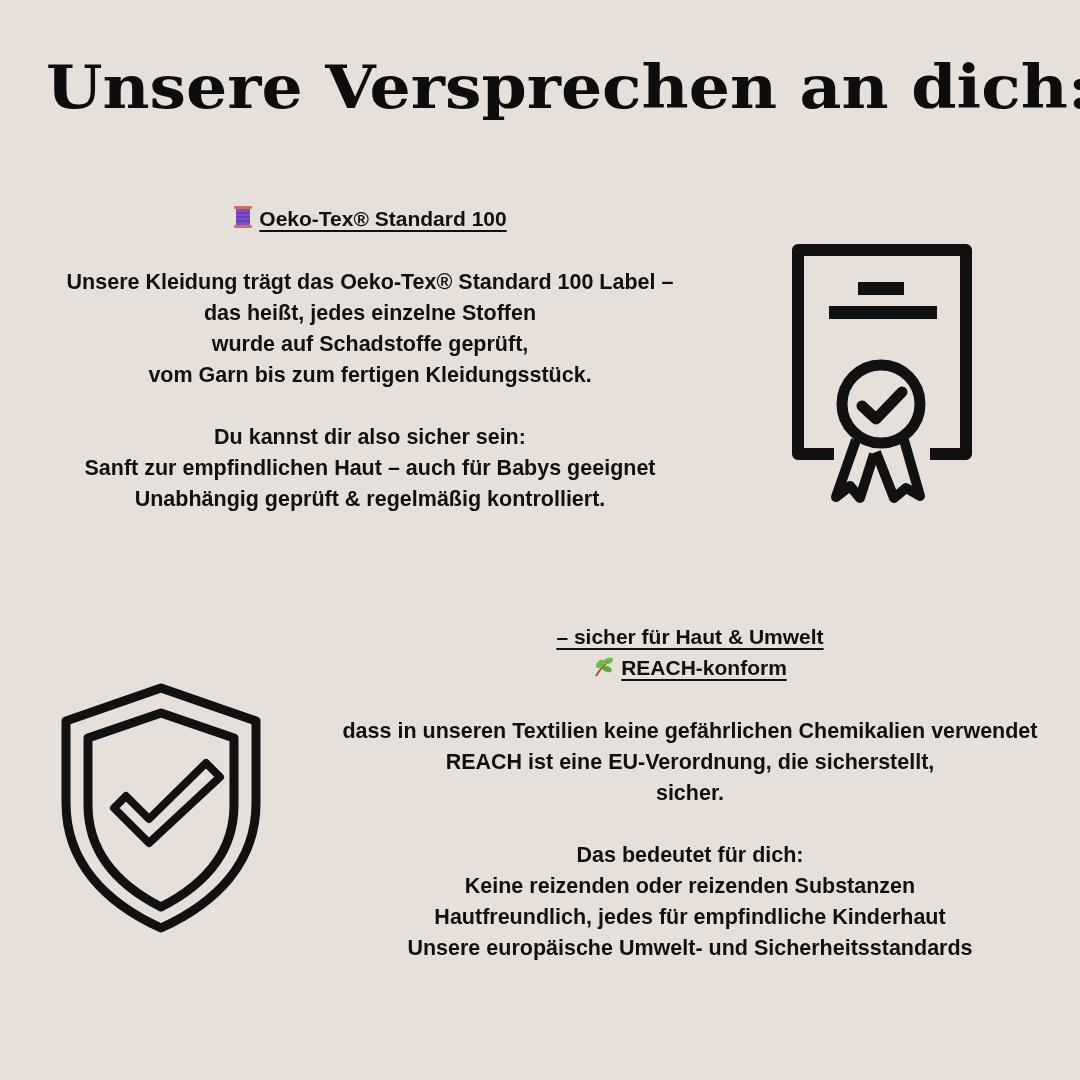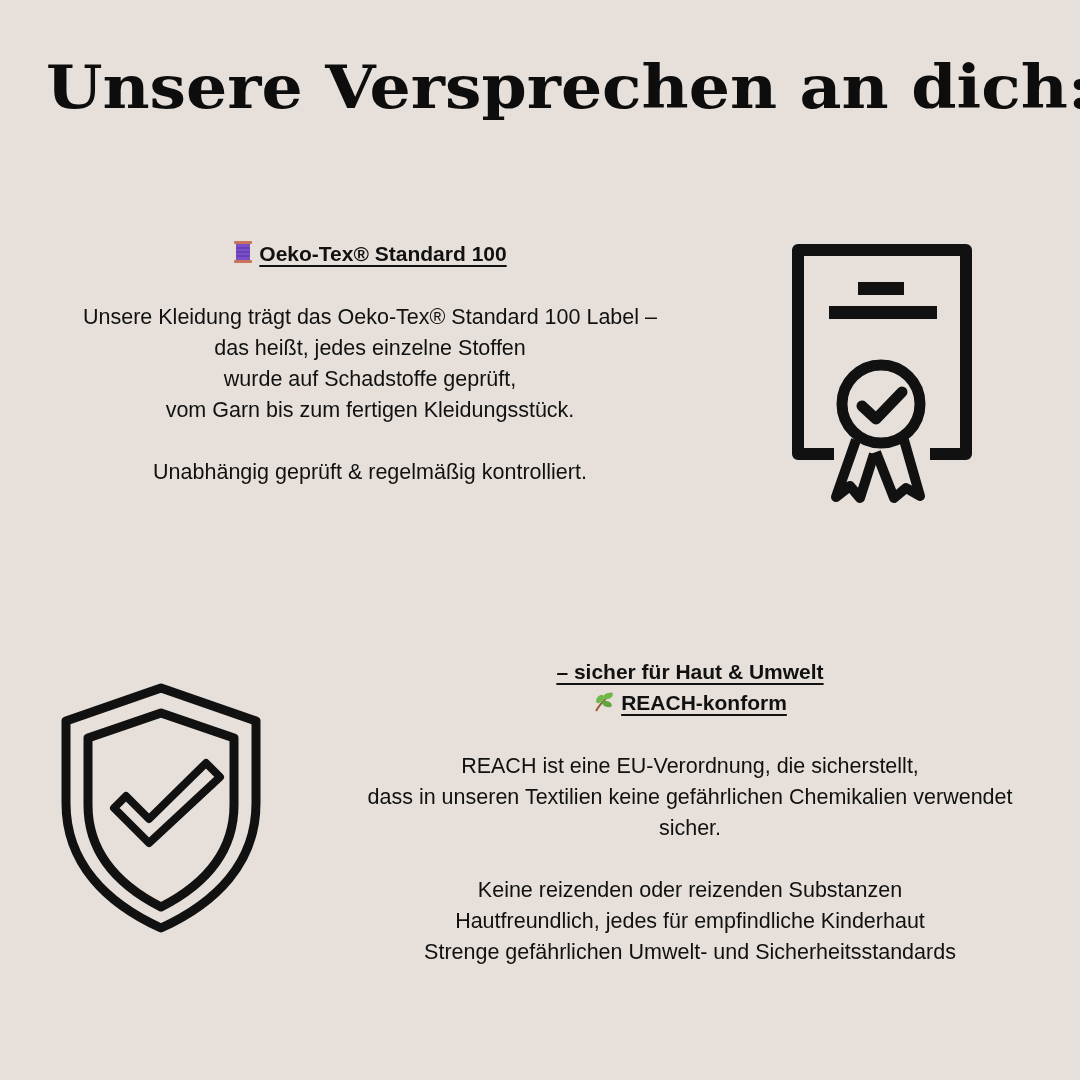--- a/index.html
+++ b/index.html
@@ -13,23 +13,22 @@
     position: absolute; left: 46px; top: 52px;
     font-family: "DejaVu Serif", serif; font-weight: bold;
     font-size: 60px; letter-spacing: 0px; color: #0d0d0d;
     transform: scaleX(1.08); transform-origin: left center;
     white-space: nowrap; margin: 0;
   }
   .heading {
     font-weight: bold; font-size: 21px; text-decoration: underline;
     text-underline-offset: 4px; text-decoration-thickness: 2px;
     line-height: 31px;
-    margin-top: 35px;
   }
-  .body-text { font-size: 21.5px; line-height: 31px; color: #111; }
+  .body-text { font-size: 21.5px; line-height: 31px; color: #111; font-weight: bold; }
   .block { position: absolute; text-align: center; }
   .gap { height: 31px; }
   .emoji { display: inline-block; vertical-align: -2px; margin-right: 6px; }
   .icon { position: absolute; }
 </style>
 </head>
 <body>
 
 <h1 class="title">Unsere Versprechen an dich:</h1>
 
@@ -48,20 +47,22 @@
   </div>
   <div class="gap"></div>
   <div class="body-text">
     <div>Unsere Kleidung trägt das Oeko-Tex® Standard 100 Label –</div>
     <div>das heißt, jedes einzelne Stoffen</div>
     <div>wurde auf Schadstoffe geprüft,</div>
     <div>vom Garn bis zum fertigen Kleidungsstück.</div>
   </div>
   <div class="gap"></div>
   <div class="body-text">
+    <div>Du kannst dir also sicher sein:</div>
+    <div>Sanft zur empfindlichen Haut – auch für Babys geeignet</div>
     <div>Unabhängig geprüft &amp; regelmäßig kontrolliert.</div>
   </div>
 </div>
 
 <div class="icon" style="left:790px; top:242px;">
   <svg width="184" height="266" viewBox="0 0 184 266">
     <path d="M44 212 H8 V8 H176 V212 H140" fill="none" stroke="#111" stroke-width="12" stroke-linejoin="round"></path>
     <rect x="68" y="40" width="46" height="13" fill="#111"></rect>
     <rect x="39" y="64" width="108" height="13" fill="#111"></rect>
     <circle cx="91" cy="162" r="39" fill="none" stroke="#111" stroke-width="11"></circle>
@@ -80,29 +81,30 @@
           <path d="M3 21 Q8 12 19 3" fill="none" stroke="#9a5a3c" stroke-width="2"></path>
           <ellipse cx="7" cy="9" rx="5" ry="3" transform="rotate(-50 7 9)" fill="#6fb84a"></ellipse>
           <ellipse cx="15" cy="6" rx="5" ry="3" transform="rotate(-20 15 6)" fill="#6fb84a"></ellipse>
           <ellipse cx="14" cy="14" rx="5" ry="3" transform="rotate(20 14 14)" fill="#5fa63e"></ellipse>
         </svg>
       </span><span>REACH-konform</span>
     </div>
   </div>
   <div class="gap"></div>
   <div class="body-text">
+    <div>dass in unseren Textilien keine gefährlichen Chemikalien verwendet</div>
     <div>REACH ist eine EU-Verordnung, die sicherstellt,</div>
-    <div>dass in unseren Textilien keine gefährlichen Chemikalien verwendet</div>
     <div>sicher.</div>
   </div>
   <div class="gap"></div>
   <div class="body-text">
+    <div>Das bedeutet für dich:</div>
     <div>Keine reizenden oder reizenden Substanzen</div>
     <div>Hautfreundlich, jedes für empfindliche Kinderhaut</div>
-    <div>Strenge gefährlichen Umwelt- und Sicherheitsstandards</div>
+    <div>Unsere europäische Umwelt- und Sicherheitsstandards</div>
   </div>
 </div>
 
 <div class="icon" style="left:56px; top:683px;">
   <svg width="210" height="250" viewBox="0 0 210 250">
     <path d="M105 5 L200 38 L200 120 C200 180 160 220 105 245 C50 220 10 180 10 120 L10 38 Z" fill="none" stroke="#111" stroke-width="9" stroke-linejoin="round"></path>
     <path d="M105 30 L178 55 L178 122 C178 170 148 202 105 224 C62 202 32 170 32 122 L32 55 Z" fill="none" stroke="#111" stroke-width="9" stroke-linejoin="round"></path>
     <path d="M70 113 L93 136 L150 80 L164 94 L93 160 L58 125 Z" fill="none" stroke="#111" stroke-width="8" stroke-linejoin="round"></path>
   </svg>
 </div>

